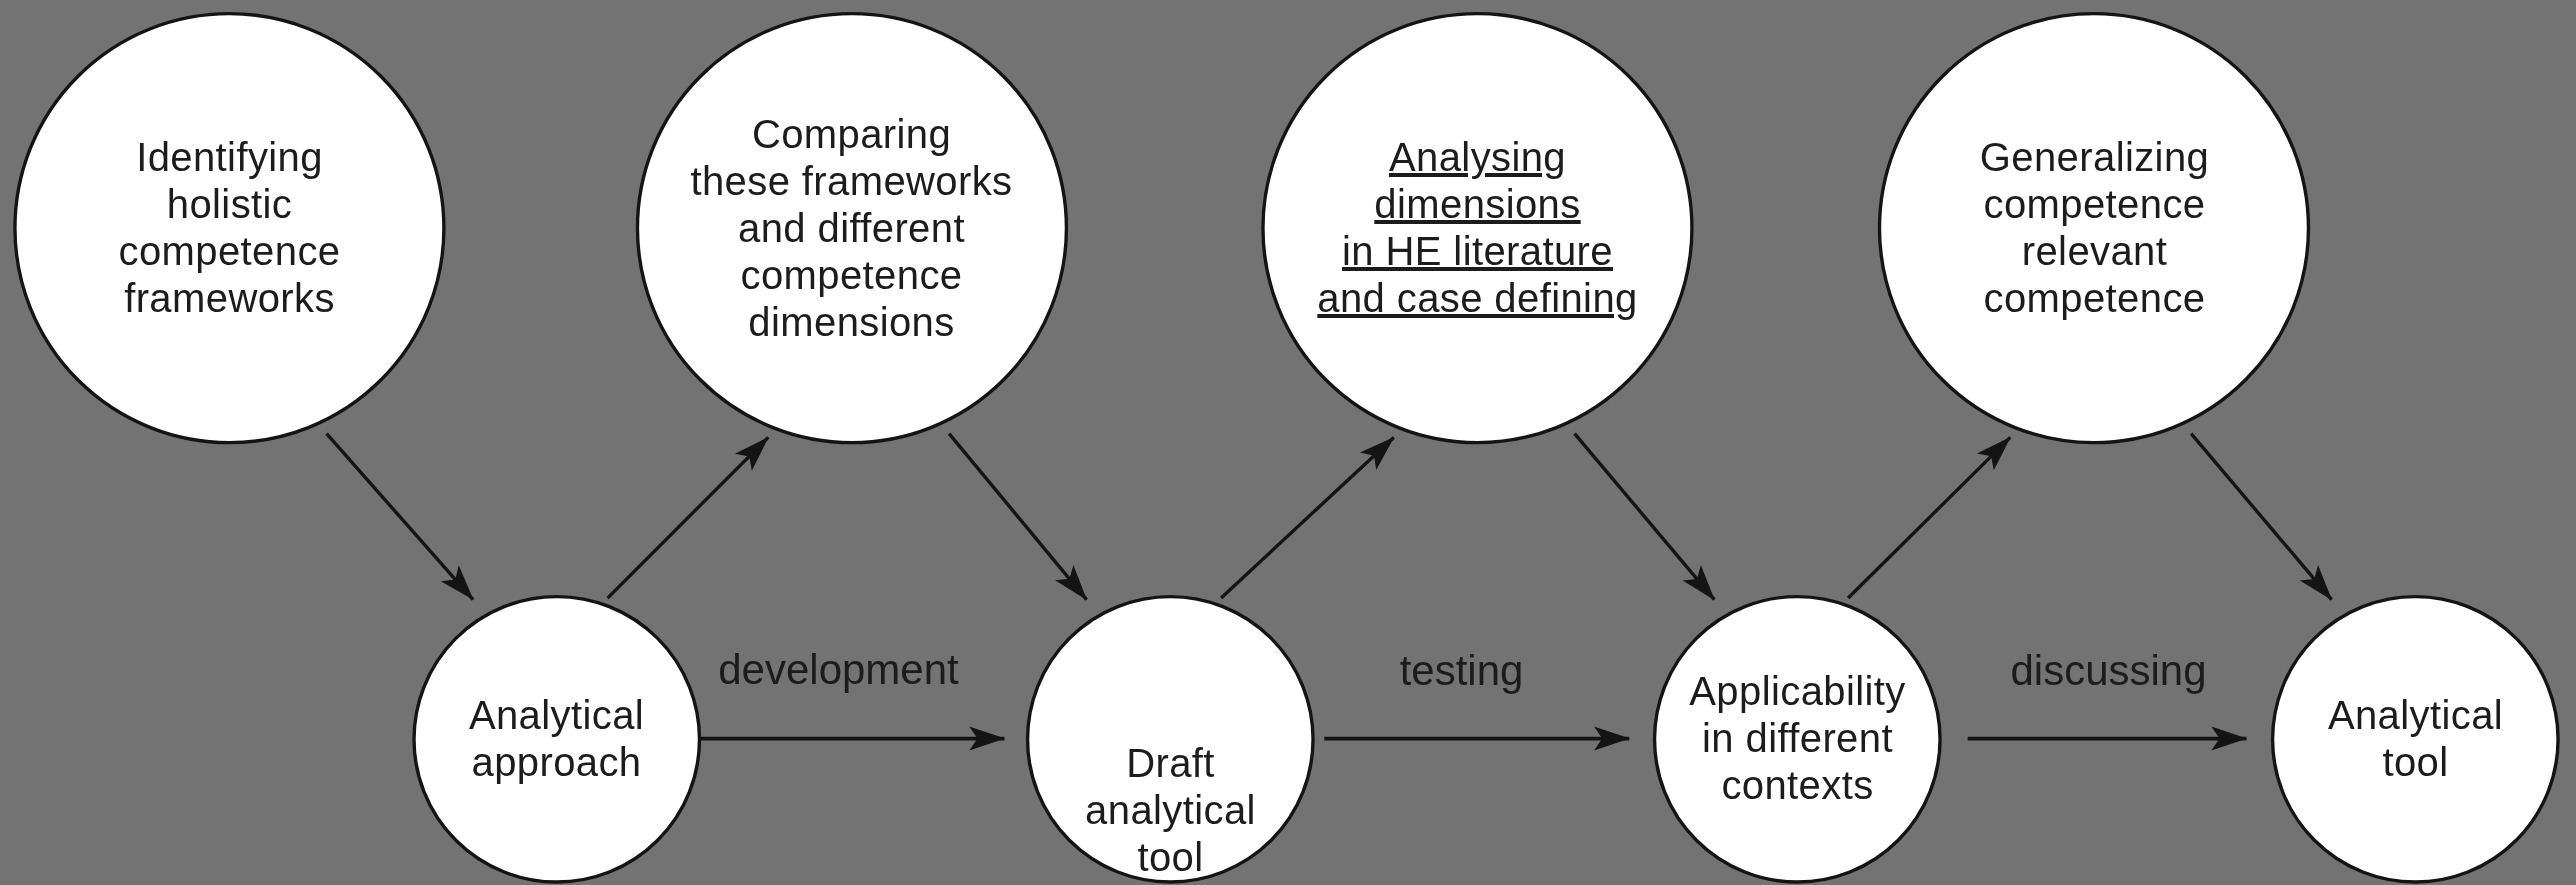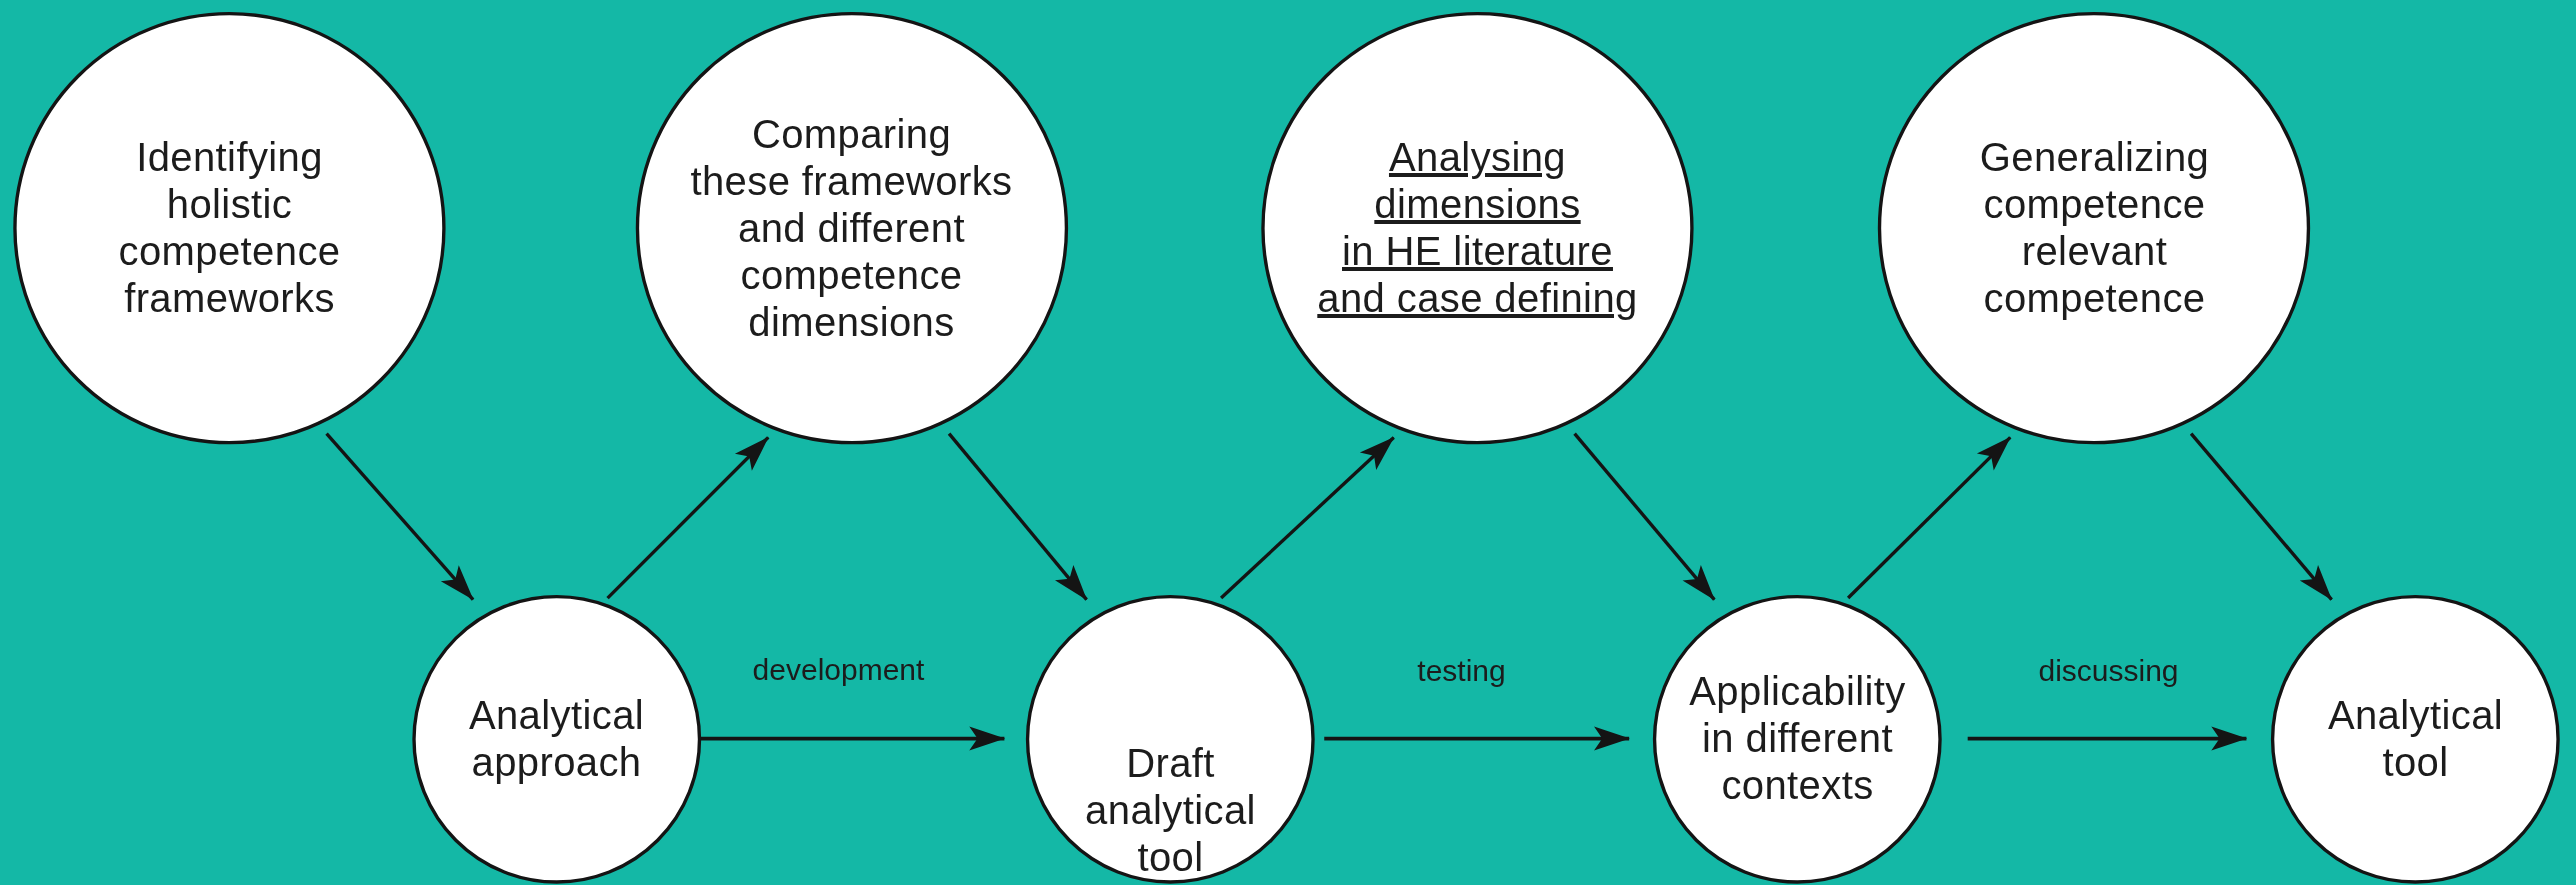--- a/index.html
+++ b/index.html
@@ -8,21 +8,21 @@
     width: 2576px;
     height: 886px;
     background: #ffffff;
     overflow: hidden;
     font-family: "Liberation Sans", "DejaVu Sans", sans-serif;
   }
   .stage {
     position: relative;
     width: 2576px;
     height: 886px;
-    background: #14b8a6;
+    background: #737373;
   }
   .stage svg {
     position: absolute;
     left: 0;
     top: 0;
     display: block;
   }
   .node {
     position: absolute;
     display: flex;
@@ -34,21 +34,21 @@
     font-size: 40px;
     line-height: 47px;
     letter-spacing: 0.4px;
   }
   .node .ln { white-space: nowrap; }
   .edge-label {
     position: absolute;
     width: 389px;
     text-align: center;
     color: #1c1c1c;
-    font-size: 30px;
+    font-size: 42px;
     line-height: 49px;
     white-space: nowrap;
   }
 </style>
 </head>
 <body>
 
 <div class="stage">
 
   <svg width="2576" height="886" viewBox="0 0 3447 1185">

